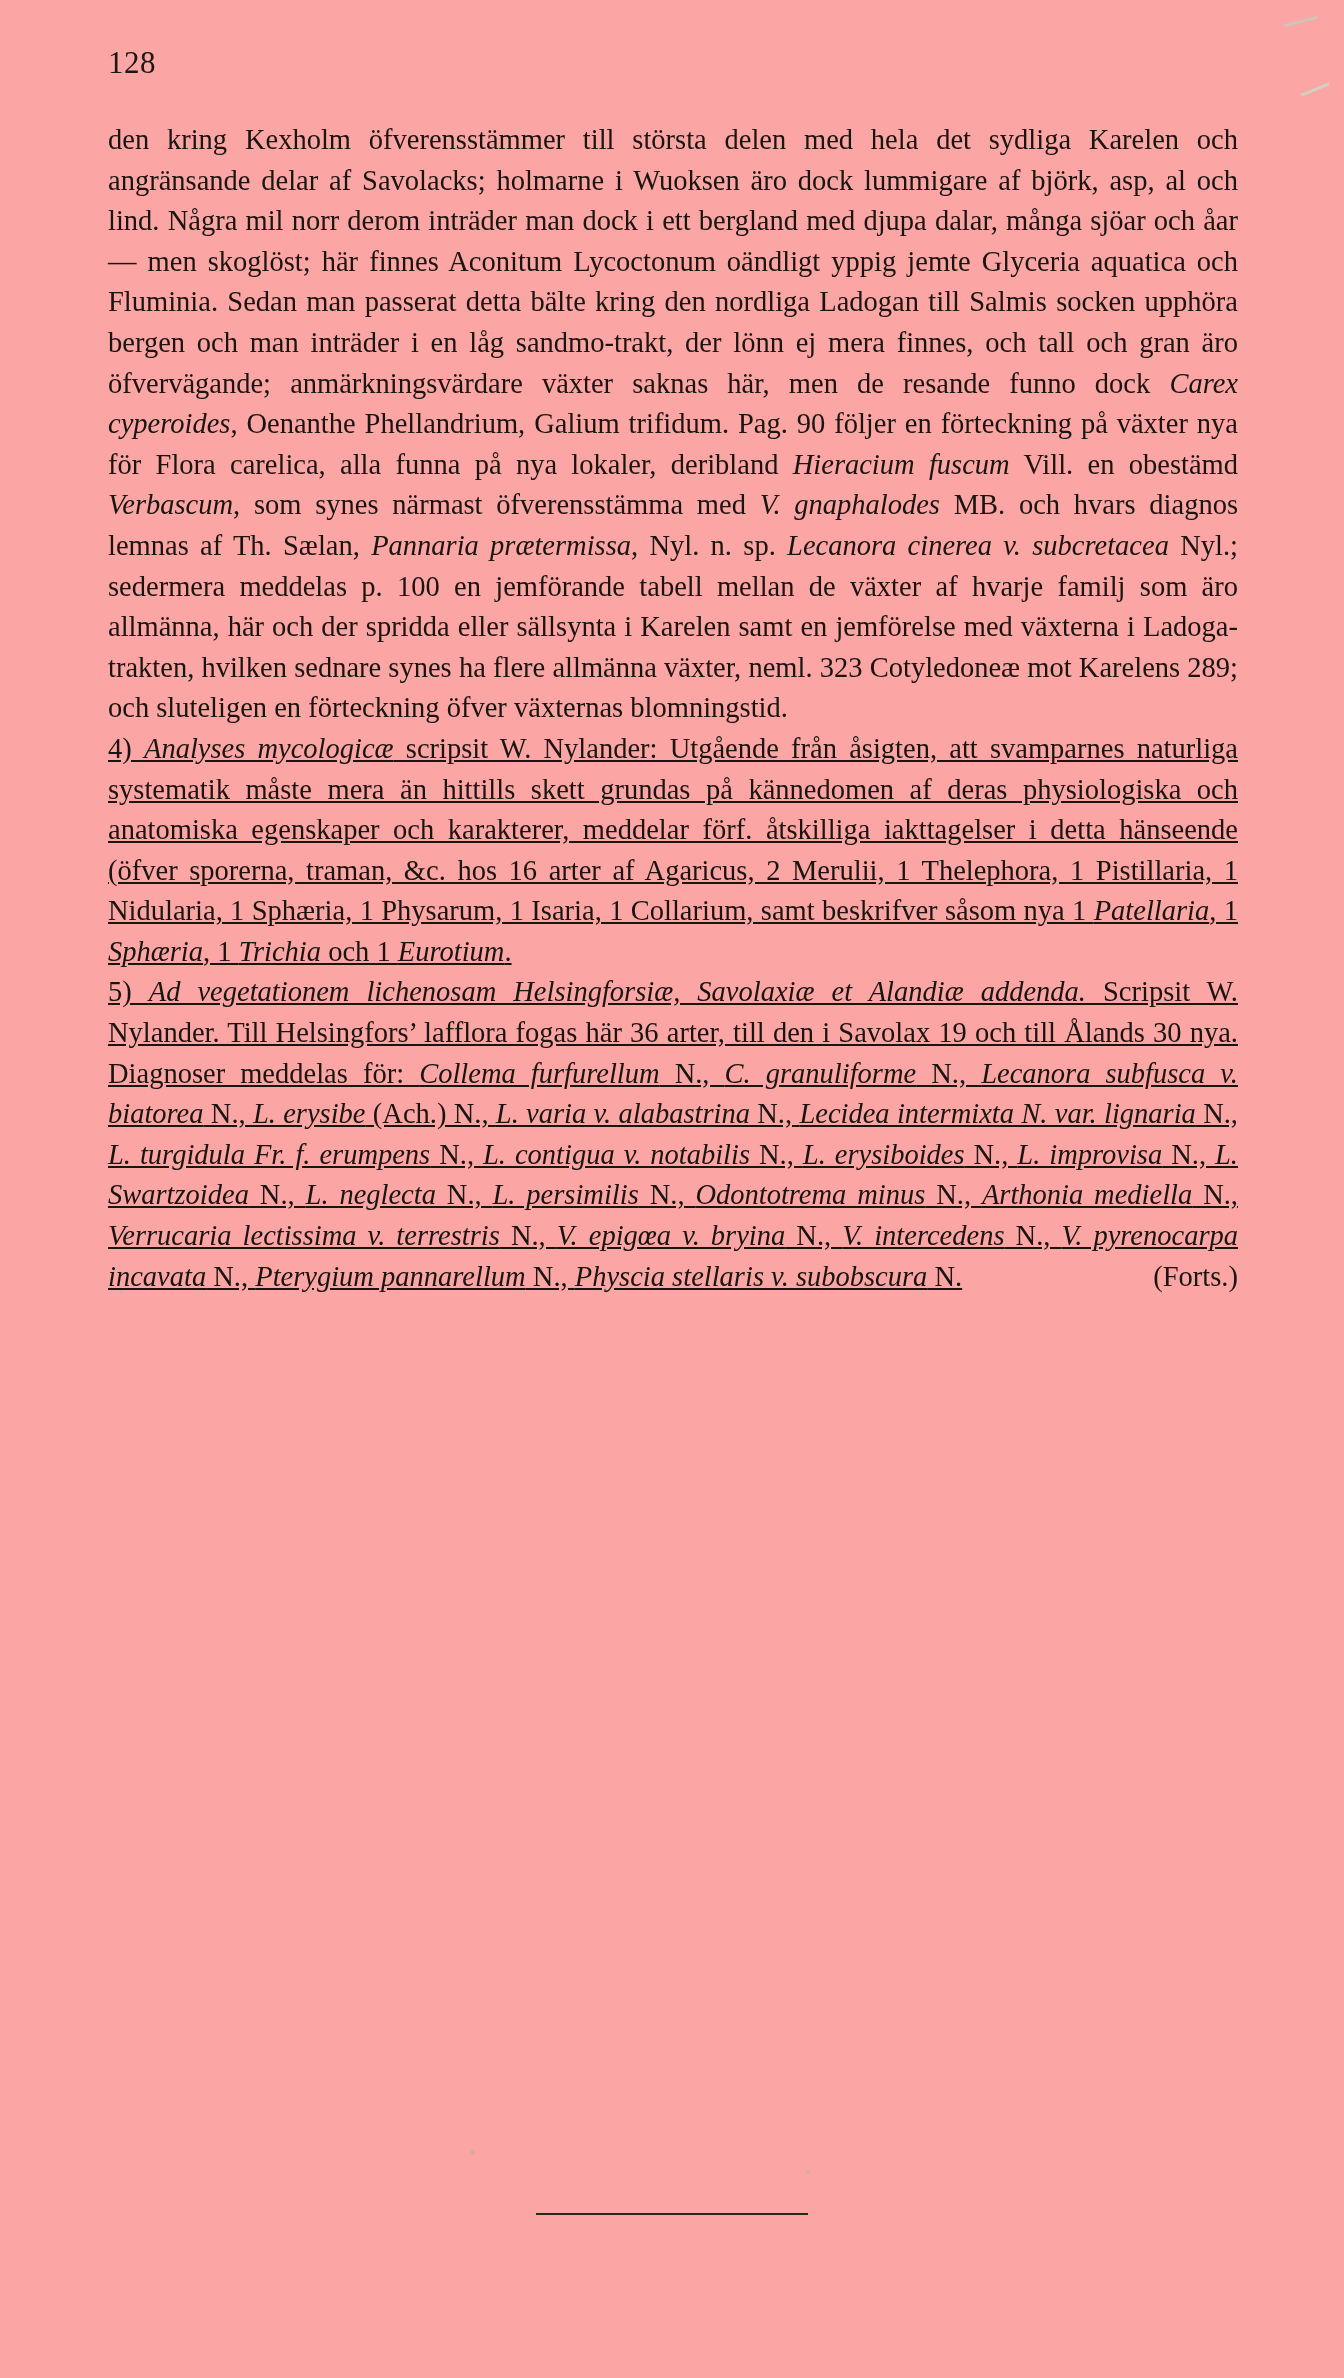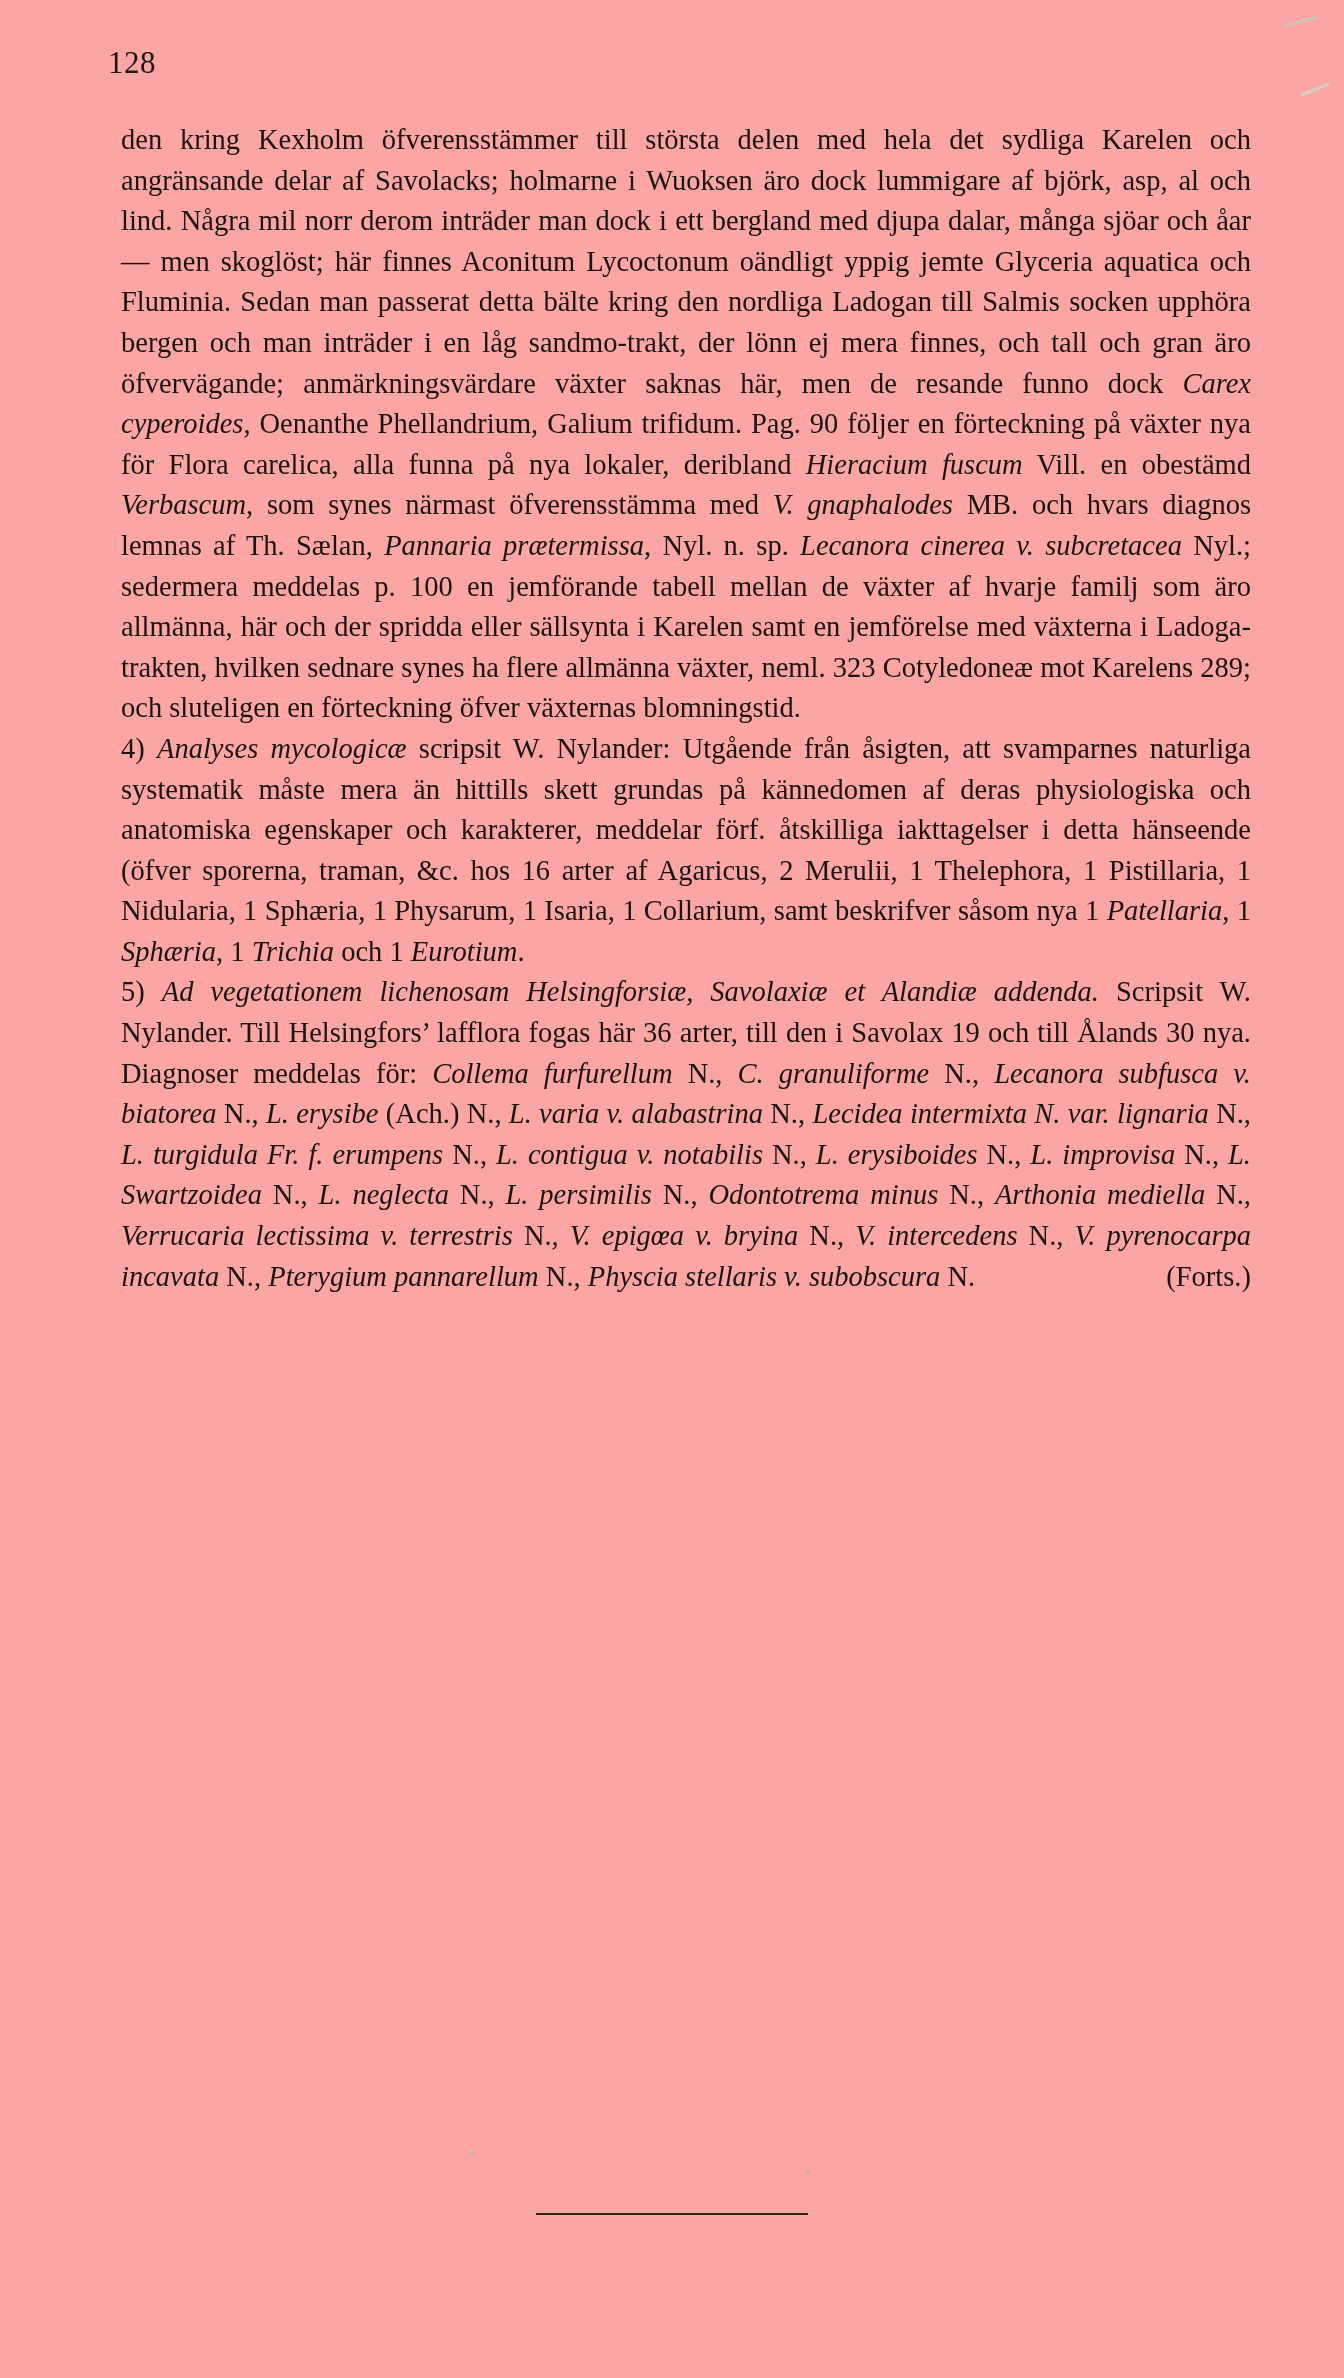--- a/index.html
+++ b/index.html
@@ -30,28 +30,28 @@
   }
   .text-block {
     position: absolute;
     left: 108px;
     top: 120px;
     width: 1130px;
     font-size: 28.5px;
     line-height: 40.6px;
     text-align: justify;
     color: #191510;
-    margin-left: 13px;
   }
   .text-block p {
     margin: 0;
     text-indent: 0;
   }
   .para-indent {
     text-indent: 42px;
+    text-decoration: underline;
   }
   i {
     font-style: italic;
   }
   .rule {
     position: absolute;
     left: 536px;
     top: 2213px;
     width: 272px;
     height: 2px;

